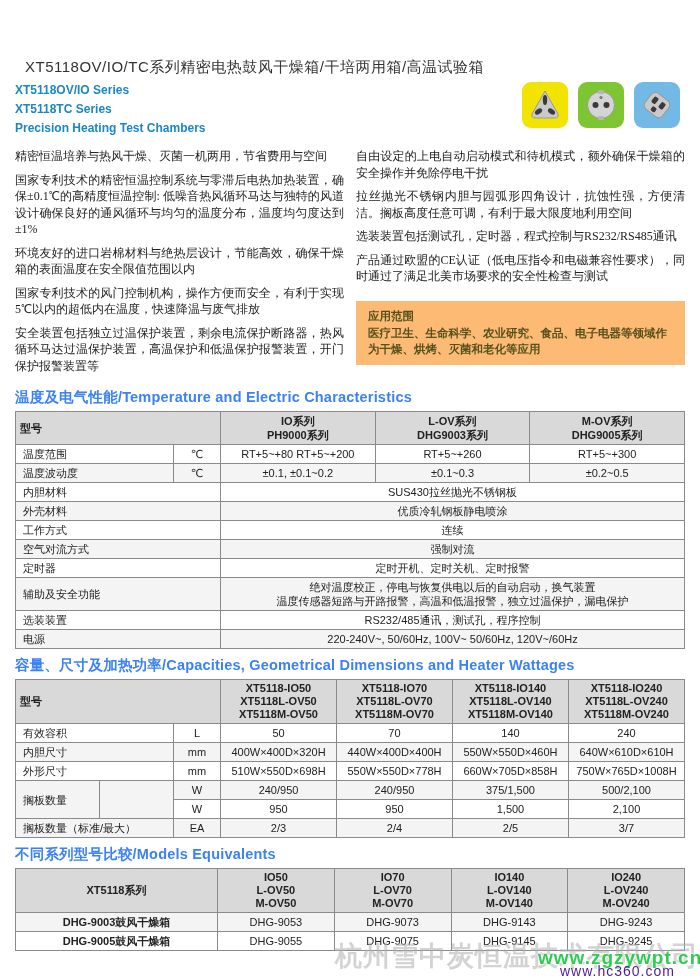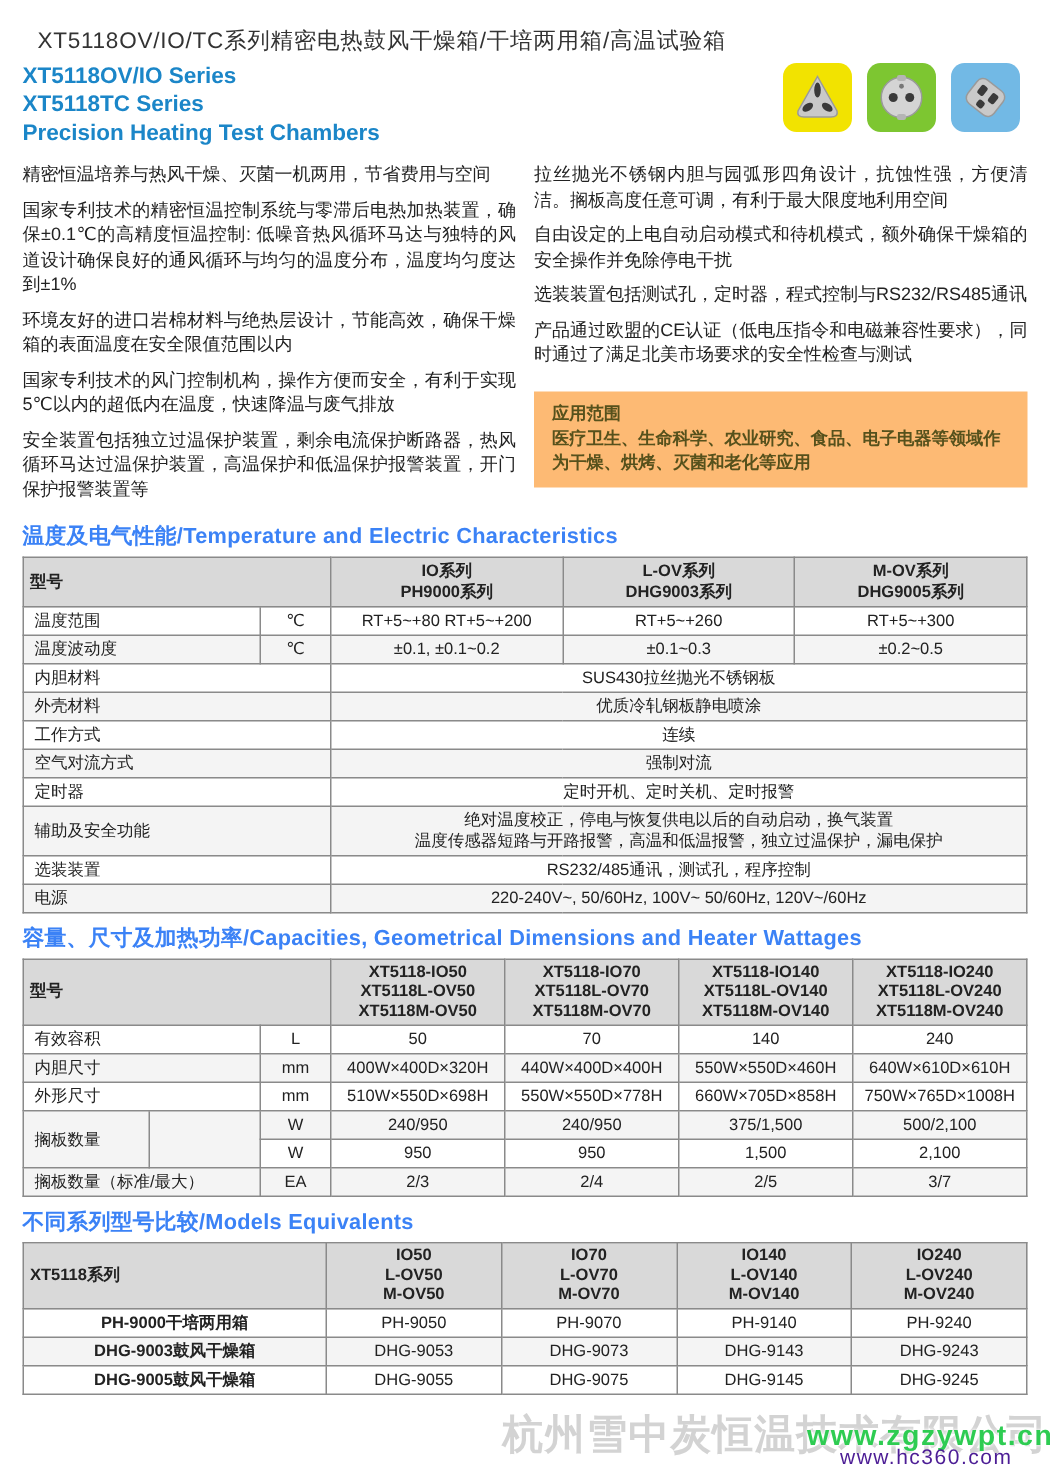--- a/index.html
+++ b/index.html
@@ -2,33 +2,33 @@
 <html><head>
 <meta charset="utf-8">
 <style>
   * { margin:0; padding:0; box-sizing:border-box; }
   html,body { background:#fff; }
   body {
     width:700px; height:979px; overflow:hidden; position:relative;
     font-family:"Liberation Sans","DejaVu Sans",sans-serif;
     color:#2b2b2b;
   }
-  .page { padding:16px 15px 0 15px; position:relative; }
+  .page { padding:16px 15px 0 15px; position:relative;margin-top:40px; }
 
   
   .cn-title { font-size:15px; font-weight:normal; color:#333; margin:2px 0 4px 10px; letter-spacing:0.5px; }
-  .blue-block { color:#1b86c8; font-weight:bold; font-size:15px; line-height:19px; margin-bottom:10px; }
+  .blue-block { color:#1b86c8; font-weight:bold; font-size:12px; line-height:19px; margin-bottom:10px; }
   .plugs { position:absolute; top:42px; right:20px; display:flex; gap:10px; }
   .plug-tile { width:46px; height:46px; border-radius:9px; display:flex; align-items:center; justify-content:center; }
   .plug-tile.yellow { background:#f2e300; }
   .plug-tile.green  { background:#7dc631; }
   .plug-tile.blue   { background:#72b9e5; }
 
   
-  .features { display:flex; gap:12px; margin-bottom:6px; }
+  .features { display:flex; gap:12px; margin-bottom:6px;font-family:Liberation Serif, serif; }
   .fcol { flex:1; }
   .fcol p { font-size:12px; line-height:16.5px; text-align:justify; margin-bottom:7px; color:#222; }
   .app-box { background:#fdba74; color:#56511c; font-size:11.5px; line-height:16px;
              padding:7px 10px 8px 12px; margin-top:16px; font-weight:bold; }
   .app-box .app-title { margin-bottom:1px; }
 
   
   .section-title { color:#3b82f6; font-weight:bold; font-size:14.5px; margin:7px 0 4px 0; letter-spacing:0.2px; }
 
   
@@ -100,22 +100,22 @@
   <div class="features">
     <div class="fcol" id="features-left">
         <p>精密恒温培养与热风干燥、灭菌一机两用，节省费用与空间</p>
         <p>国家专利技术的精密恒温控制系统与零滞后电热加热装置，确保±0.1℃的高精度恒温控制: 低噪音热风循环马达与独特的风道设计确保良好的通风循环与均匀的温度分布，温度均匀度达到±1%</p>
         <p>环境友好的进口岩棉材料与绝热层设计，节能高效，确保干燥箱的表面温度在安全限值范围以内</p>
         <p>国家专利技术的风门控制机构，操作方便而安全，有利于实现5℃以内的超低内在温度，快速降温与废气排放</p>
         <p>安全装置包括独立过温保护装置，剩余电流保护断路器，热风循环马达过温保护装置，高温保护和低温保护报警装置，开门保护报警装置等</p>
       </div>
     <div class="fcol">
       <div id="features-right">
+          <p>自由设定的上电自动启动模式和待机模式，额外确保干燥箱的安全操作并免除停电干扰</p>
           <p>拉丝抛光不锈钢内胆与园弧形四角设计，抗蚀性强，方便清洁。搁板高度任意可调，有利于最大限度地利用空间</p>
-          <p>自由设定的上电自动启动模式和待机模式，额外确保干燥箱的安全操作并免除停电干扰</p>
           <p>选装装置包括测试孔，定时器，程式控制与RS232/RS485通讯</p>
           <p>产品通过欧盟的CE认证（低电压指令和电磁兼容性要求），同时通过了满足北美市场要求的安全性检查与测试</p>
         </div>
       <div class="app-box">
         <div class="app-title">应用范围</div>
         <div>医疗卫生、生命科学、农业研究、食品、电子电器等领域作为干燥、烘烤、灭菌和老化等应用</div>
       </div>
     </div>
   </div>
 
@@ -274,43 +274,36 @@
   <table id="models-table">
     <colgroup>
         <col style="width:202px">
         <col>
         <col>
         <col>
         <col>
       </colgroup>
     <thead>
         <tr>
-          <th class="lbl" colspan="1" style="text-align: left;">XT5118系列</th>
+          <th class="lbl" colspan="1" style="text-align: center;">XT5118系列</th>
           <th>IO50
 L-OV50
 M-OV50</th>
           <th>IO70
 L-OV70
 M-OV70</th>
           <th>IO140
 L-OV140
 M-OV140</th>
           <th>IO240
 L-OV240
 M-OV240</th>
         </tr>
       </thead>
       <tbody>
-        <tr>
-          <td class="lbl">PH-9000干培两用箱</td>
-          <td>PH-9050</td>
-          <td>PH-9070</td>
-          <td>PH-9140</td>
-          <td>PH-9240</td>
-        </tr>
         <tr class="stripe">
           <td class="lbl">DHG-9003鼓风干燥箱</td>
           <td>DHG-9053</td>
           <td>DHG-9073</td>
           <td>DHG-9143</td>
           <td>DHG-9243</td>
         </tr>
         <tr>
           <td class="lbl">DHG-9005鼓风干燥箱</td>
           <td>DHG-9055</td>

